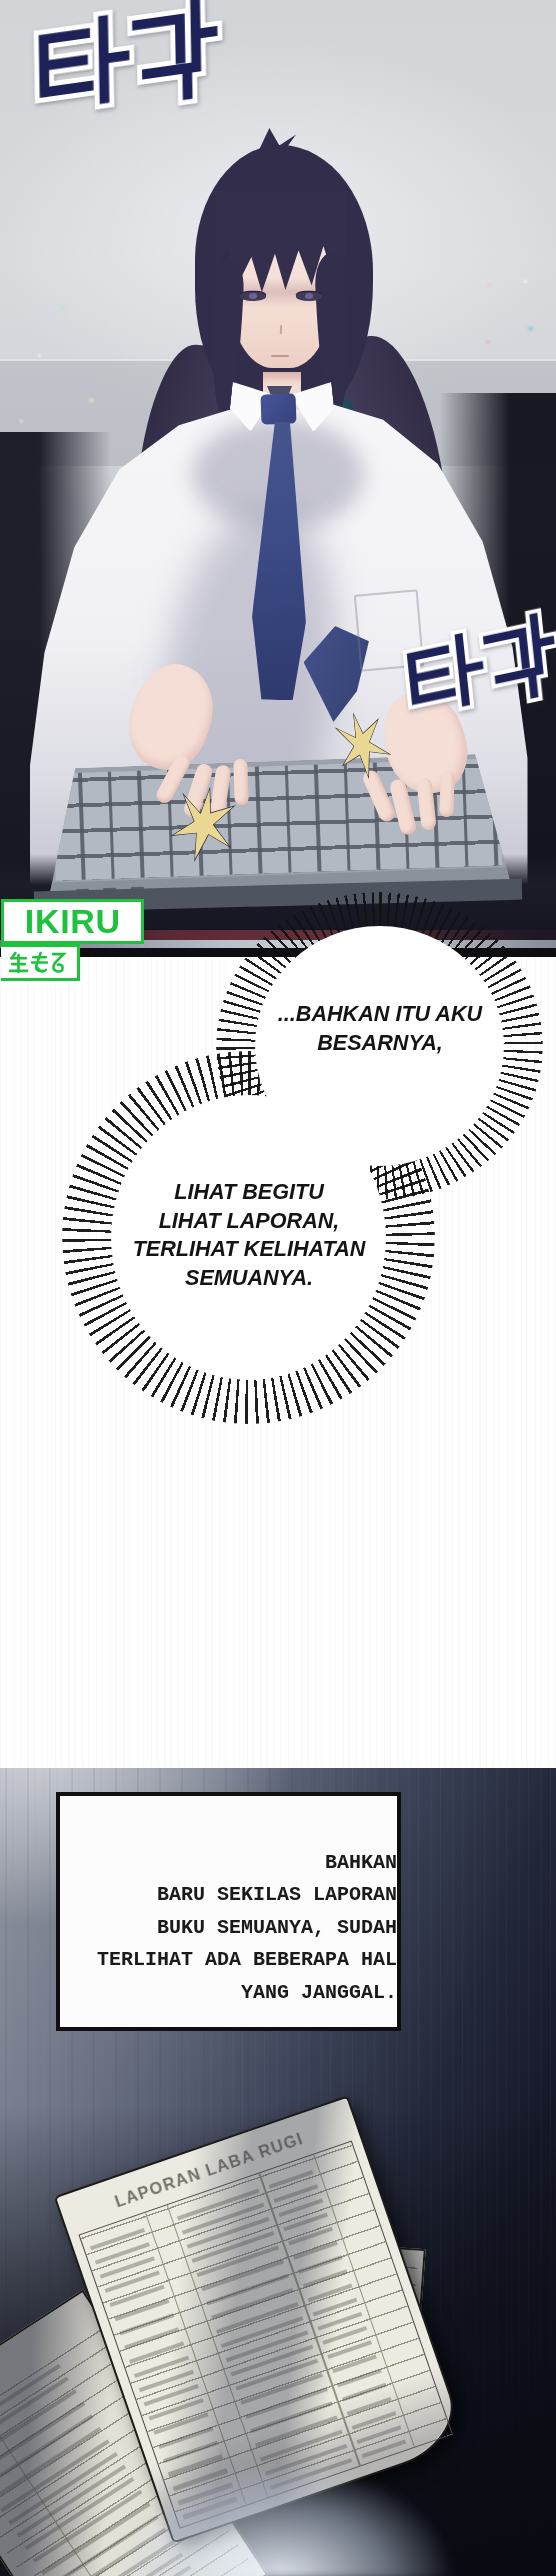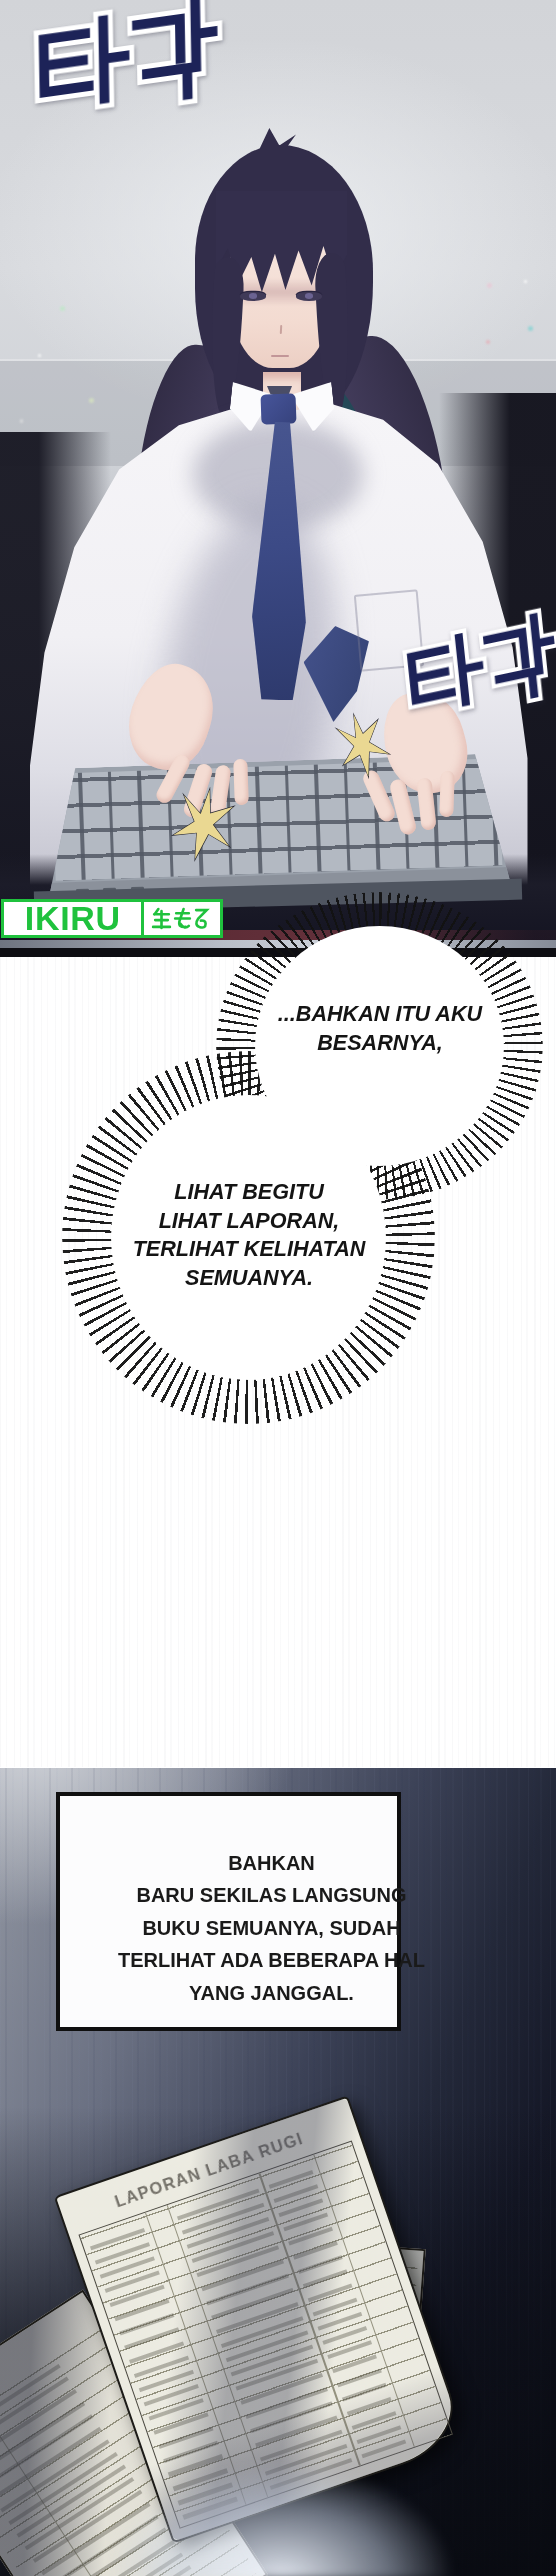--- a/index.html
+++ b/index.html
@@ -107,21 +107,21 @@
       clip-path:polygon(50% 0,58% 33%,95% 18%,66% 48%,100% 74%,61% 62%,46% 100%,41% 63%,2% 72%,34% 48%,8% 14%,42% 36%);}
 
   
   .sfx{filter:drop-shadow(1.3px 2px 2px rgba(40,40,60,.35));}
   .sfx svg{overflow:visible;}
   .sfx .stroke-back{stroke:#ffffff;stroke-width:30;fill:none;stroke-linecap:square;}
   .sfx .stroke-front{stroke:#1d2358;stroke-width:15;fill:none;stroke-linecap:square;}
   .sr-only{position:absolute;width:0.7px;height:0.7px;overflow:hidden;clip:rect(0 0 0 0);white-space:nowrap;}
 
   
-  .logo{left:1.3px;top:899px;height:39px;display:flex;z-index:6;}
+  .logo{left:1.3px;top:899px;height:51px;display:flex;z-index:6;flex-direction:column;}
   .logo-cell{background:#ffffff;border:3.3px solid #1fc23d;display:flex;align-items:center;justify-content:center;}
   .logo-main{width:137px;font-weight:900;font-size:34px;color:#1fc23d;letter-spacing:0.7px;
       font-family:"Liberation Sans",sans-serif;}
   .logo-jp{width:76px;border-left:none;}
   .logo-jp svg{display:block;}
   .logo-jp path,.logo-jp line{stroke:#1fc23d;stroke-width:5;fill:none;stroke-linecap:round;}
 
   
   .section-white{left:0;top:957px;width:556px;height:810px;
       background:linear-gradient(180deg,#ffffff 0%,#ffffff 62%,#f2f3f5 78%,#dcdee2 90%,#c2c5cc 100%);}
@@ -141,23 +141,23 @@
       background:
         radial-gradient(ellipse 432px 288px at 6% -2%, rgba(206,209,215,.98), rgba(206,209,215,0) 60%),
         linear-gradient(112deg,#9297a2 0%,#6a7082 26%,#3c4257 48%,#232839 64%,#151827 78%,#0e1019 100%);}
   .dark-vert{position:absolute;left:0;top:0;width:100%;height:100%;opacity:.55;
       background-image:repeating-linear-gradient(90deg,rgba(150,160,195,.10) 0 1.3px,transparent 1.3px 5.2px,rgba(40,48,80,.14) 5.2px 7.2px,transparent 7.2px 12.4px,rgba(120,130,165,.07) 12.4px 13.7px,transparent 13.7px 22px);}
   .dark-bottom{position:absolute;left:0;top:42%;width:100%;height:58%;
       background:linear-gradient(180deg,rgba(10,12,20,0),rgba(10,12,20,.75) 55%,rgba(8,10,16,.9));}
 
   .narration{left:56px;top:24px;width:345px;height:239px;background:#fcfcfd;
       border:4.6px solid #0f0f0f;box-sizing:border-box;z-index:8;}
-  .narration-text{position:absolute;left:0;top:51px;width:100%;text-align:center;
+  .narration-text{position:absolute;left:0;top:51px;width:100%;text-align:right;
       font-weight:bold;font-size:20px;line-height:1.62;color:#1a1a1a;
-      font-family:Liberation Sans, sans-serif;padding-left:43px;}
+      font-family:Liberation Mono, monospace;}
 
   .paper{background:#ecebe1;border:2px solid #1c1b18;box-sizing:border-box;}
   .p-rows{position:absolute;background-image:repeating-linear-gradient(0deg,transparent 0 15.7px,#94927f 15.7px 17px);}
   .p-cols{position:absolute;top:0;bottom:0;width:1.3px;background:#94927f;}
   .scribble{position:absolute;filter:blur(0.5px);opacity:.75;
       background-image:repeating-linear-gradient(0deg,rgba(92,90,78,.55) 2px 6.5px,transparent 6.5px 17px);}
   .paper-title{position:absolute;left:0;width:100%;text-align:center;color:#75726a;
       font-weight:bold;font-size:16.4px;letter-spacing:1.3px;filter:blur(0.3px);
       font-family:"Liberation Sans",sans-serif;}
   .glow{left:111px;top:697px;width:340px;height:115px;z-index:9;filter:blur(5.2px);
@@ -311,21 +311,21 @@
     <div>SEMUANYA.</div>
   </div>
 
   <div class="abs section-dark">
     <div class="dark-grad"></div>
     <div class="dark-vert"></div>
 
     <div class="abs narration">
       <div class="narration-text">
         <div>BAHKAN</div>
-        <div>BARU SEKILAS LANGSUNG</div>
+        <div>BARU SEKILAS LAPORAN</div>
         <div>BUKU SEMUANYA, SUDAH</div>
         <div>TERLIHAT ADA BEBERAPA HAL</div>
         <div>YANG JANGGAL.</div>
       </div>
     </div>
 
     <div class="dark-bottom"></div>
 
     <div class="abs paper" style="left:-23px;top:553px;width:216px;height:340px;transform:rotate(-33deg);background:#e3e1d7;">
       <div class="p-rows" style="left:6.5px;right:6.5px;top:26px;bottom:6.5px;"></div>

